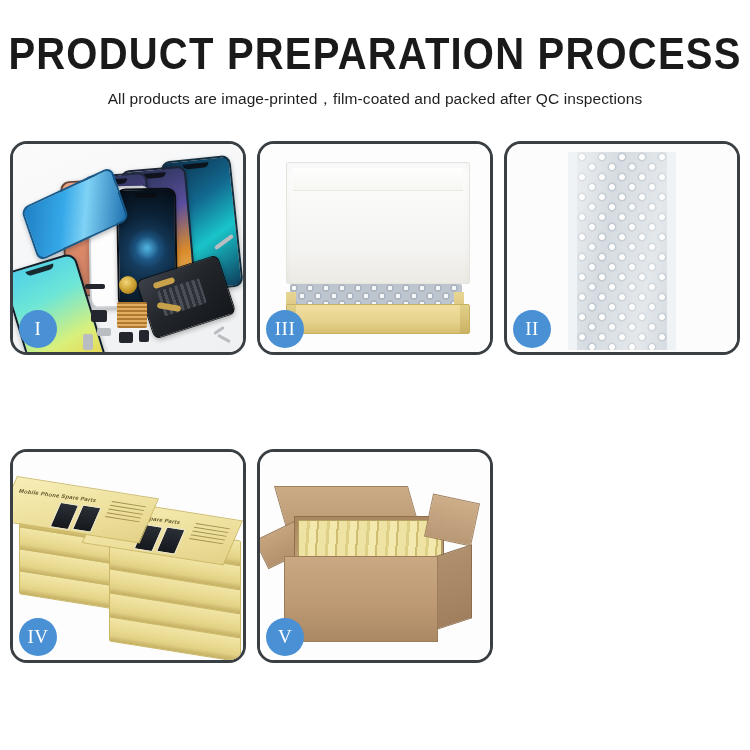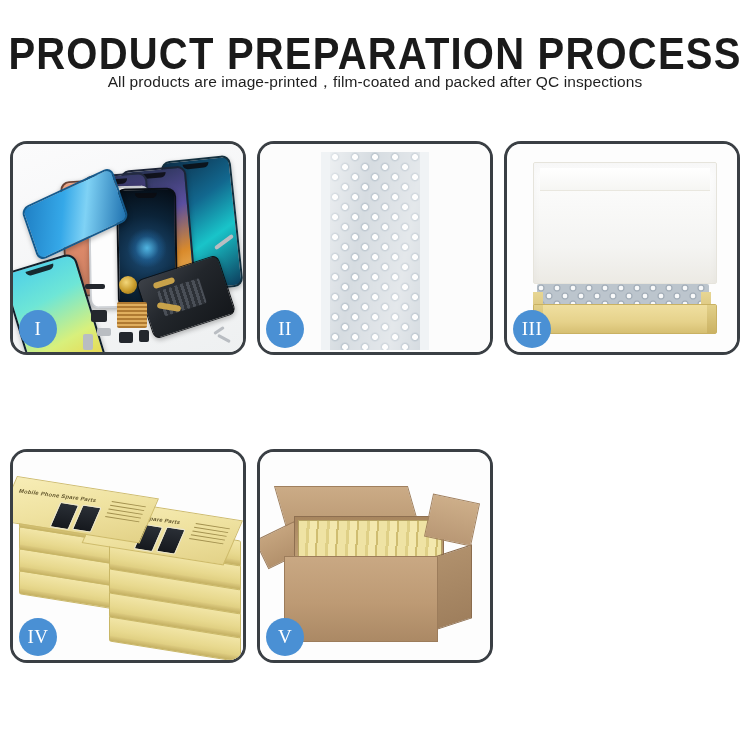--- a/index.html
+++ b/index.html
@@ -28,20 +28,21 @@
     color: #1a1a1a;
     line-height: 1.05;
     transform: scaleY(1.12);
     transform-origin: center top;
     white-space: nowrap;
   }
   .subtitle {
     font-family: "Liberation Sans", sans-serif;
     font-size: 15.5px;
     color: #1f1f1f;
+    margin-top: 17px;
     letter-spacing: 0.1px;
     white-space: nowrap;
   }
 
   
   .grid {
     position: absolute;
     left: 10px;
     top: 141px;
     width: 730px;
@@ -546,39 +547,39 @@
       <div class="part silver" style="left:70px;top:190px;width:10px;height:16px;"></div>
       <div class="part silver" style="right:12px;bottom:12px;width:14px;height:3px;transform:rotate(28deg);"></div>
       <div class="part silver" style="right:18px;bottom:20px;width:12px;height:3px;transform:rotate(-34deg);"></div>
       <div class="part silver" style="right:8px;top:96px;width:22px;height:4px;transform:rotate(-36deg);"></div>
     </div>
     <div class="badge">I</div>
   </div>
 
   <div class="panel">
     <div class="panel-stage">
-      <div class="p2-bg"></div>
-      <div class="bubble-sleeve">
-        <div class="bubble-field"></div>
-        <div class="bubble-sheen"></div>
-      </div>
-    </div>
-    <div class="badge">II</div>
-  </div>
-
-  <div class="panel">
-    <div class="panel-stage">
       <div class="p3-bg"></div>
       <div class="m-lid"></div>
       <div class="m-bubble-layer"></div>
       <div class="m-sideflap-l"></div>
       <div class="m-sideflap-r"></div>
       <div class="m-front"></div>
     </div>
     <div class="badge">III</div>
+  </div>
+
+  <div class="panel">
+    <div class="panel-stage">
+      <div class="p2-bg"></div>
+      <div class="bubble-sleeve">
+        <div class="bubble-field"></div>
+        <div class="bubble-sheen"></div>
+      </div>
+    </div>
+    <div class="badge">II</div>
   </div>
 
   <div class="panel">
     <div class="panel-stage">
       <div class="p4-bg"></div>
       <div class="stack">
         <div class="sbox sL1">
             <i class="edge"></i>
           </div>
         <div class="sbox sL2">

